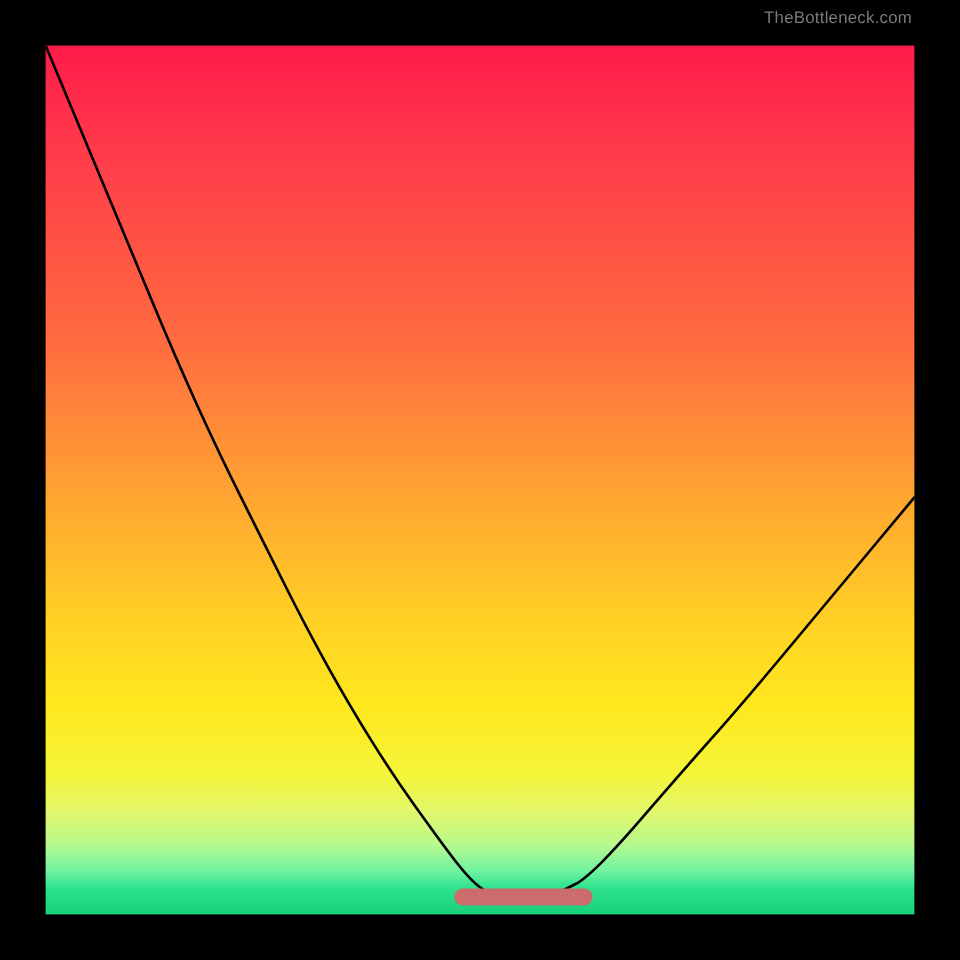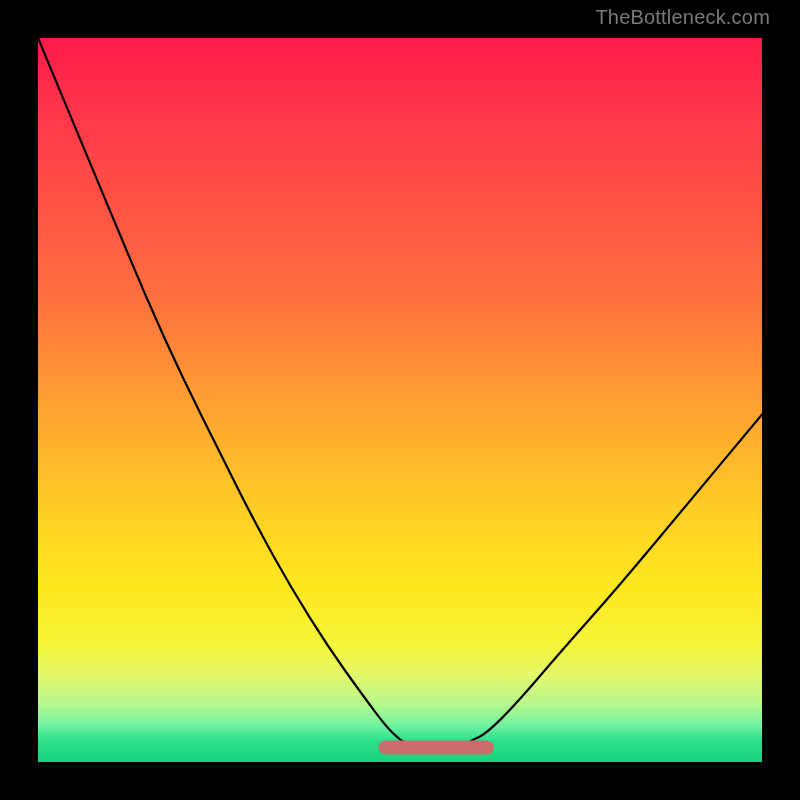--- a/index.html
+++ b/index.html
@@ -36,23 +36,23 @@
       #e3f76a 88%,
       #b7f98e 92%,
       #6ff2a0 95%,
       #2de28d 97%,
       #18d07a 100%
     );
   }
   .attribution {
     position: absolute;
     top: 6px;
-    right: 30px;
+    right: 40px;
     color: #7a7a7a;
-    font-size: 20px;
+    font-size: 14px;
     font-weight: 500;
     letter-spacing: 0.2px;
   }
   svg.curve {
     position: absolute;
     left: 0;
     top: 0;
     width: 724px;
     height: 724px;
   }

